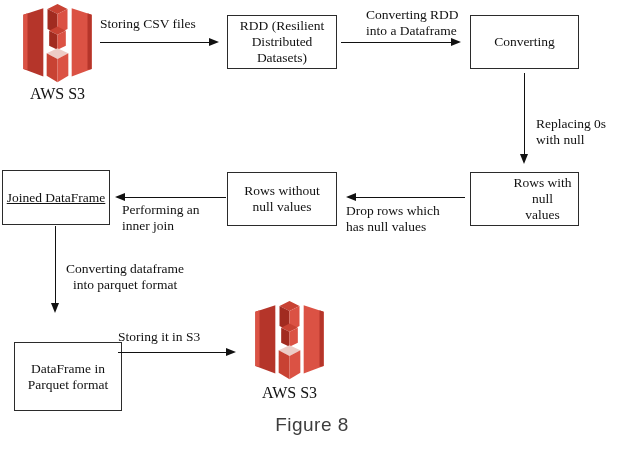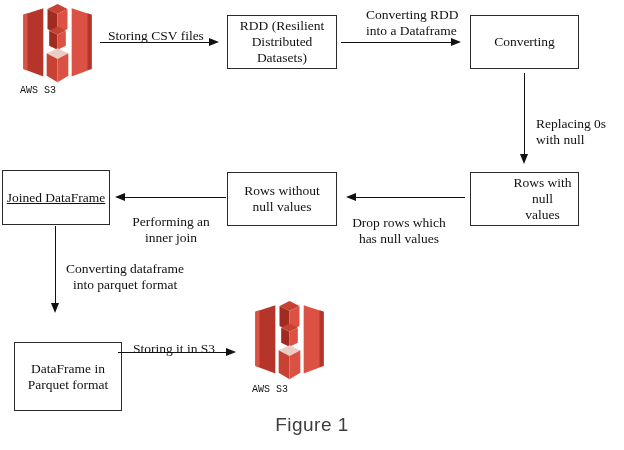--- a/index.html
+++ b/index.html
@@ -11,23 +11,23 @@
   .box {
     position:absolute; border:1px solid #2b2b2b; background:#ffffff;
     display:flex; align-items:center; justify-content:center;
     text-align:center; white-space:pre-line;
     font-size:13.5px; line-height:1.18; box-sizing:border-box;
   }
   .elabel {
     position:absolute; white-space:pre-line;
     font-size:13.5px; line-height:1.16;
   }
-  .elabel.center { text-align:center;margin-top:12px; }
+  .elabel.center { text-align:left; }
   .ilabel {
-    position:absolute; font-size:10px;font-family:Liberation Mono, monospace;
+    position:absolute; text-align:center; font-size:16px;
   }
   .arrow-h { position:absolute; height:0; border-top:1.4px solid #111111; }
   .arrow-v { position:absolute; width:0; border-left:1.4px solid #111111; }
   .head-r {
     position:absolute; right:-9px; top:-5.2px; width:0; height:0;
     border-left:10px solid #111111;
     border-top:4.5px solid transparent; border-bottom:4.5px solid transparent;
   }
   .head-l {
     position:absolute; left:-9px; top:-5.2px; width:0; height:0;
@@ -135,15 +135,15 @@
     <polygon points="57,8 45,14 45,38 57,32" fill="#DB5244"></polygon>
     <polygon points="35,34 45,29 55,34 45,39" fill="#C84233"></polygon>
     <polygon points="35,34 45,39 45,57 35,52" fill="#A12B20"></polygon>
     <polygon points="55,34 45,39 45,57 55,52" fill="#DB5244"></polygon>
     <polygon points="32,61 45,55 58,61 45,68" fill="#EDCCC6"></polygon>
     <polygon points="32,61 45,68 45,96 32,88" fill="#C84233"></polygon>
     <polygon points="58,61 45,68 45,96 58,88" fill="#DB5244"></polygon>
   </svg>
   <div class="ilabel" style="left:252px; top:384px; width:75px;">AWS S3</div>
 
-  <div class="caption">Figure 1</div>
+  <div class="caption">Figure 8</div>
 
 </div>
 
 </body></html>

